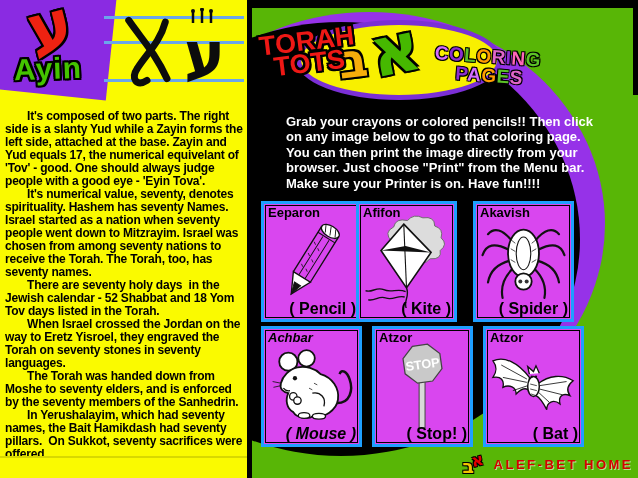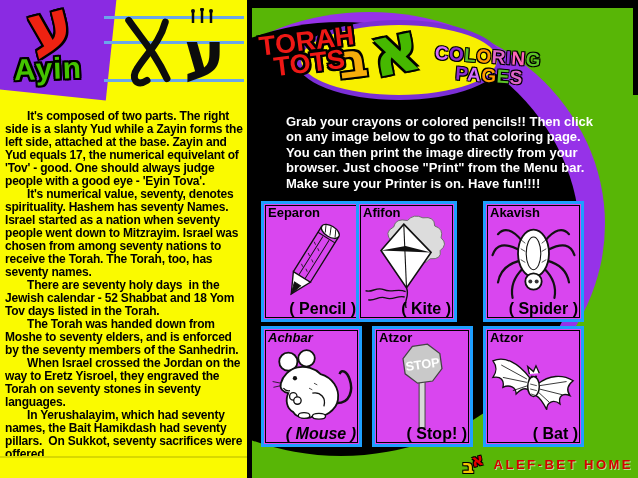--- a/index.html
+++ b/index.html
@@ -70,21 +70,21 @@
   .cell{ position:absolute; width:101px; height:121px; background:#d946ef;
     border:3px solid #1E9FFF; z-index:3; cursor:pointer; }
   .cell-frame{ position:absolute; left:1px; top:1px; right:1px; bottom:1px;
     border:1px solid #000; }
   .cell-title{ position:absolute; top:1px; left:4px; font-size:13px; font-weight:bold;
     color:#000; z-index:2; }
   .cell-label{ position:absolute; bottom:1px; right:3px; font-size:16px; font-weight:bold;
     color:#000; z-index:2; white-space:nowrap; }
   .cell-art{ position:absolute; left:2px; right:2px; top:11px; bottom:11px; }
   .cell-art svg{ width:100%; height:100%; }
-  .c1{ left:9px;  top:193px; } .c2{ left:104px; top:193px; } .c3{ left:231px; top:193px; }
+  .c1{ left:9px;  top:193px; } .c2{ left:104px; top:193px; } .c3{ left:221px; top:193px; }
   .c4{ left:9px;  top:318px;font-style:italic; } .c5{ left:120px; top:318px; } .c6{ left:231px; top:318px; }
 
   
   .home-link{ position:absolute; right:5px; top:445px; display:flex; align-items:center;
     gap:5px; z-index:6; cursor:pointer; }
   .home-icon{ position:relative; width:26px; height:22px; }
   .home-icon .ic-bet{ position:absolute; left:0; top:2px; font-size:19px; font-weight:bold;
     font-family:"DejaVu Sans", sans-serif; color:#F2C400;
     text-shadow:-1px -1px 0 #000,1px -1px 0 #000,-1px 1px 0 #000,1px 1px 0 #000; }
   .home-icon .ic-alef{ position:absolute; left:8px; top:-3px; font-size:17px; font-weight:bold;
@@ -121,22 +121,22 @@
       <circle cx="5" cy="3" r="2" fill="#0c0c0c"></circle>
         <circle cx="14" cy="1.5" r="2" fill="#0c0c0c"></circle>
         <circle cx="23" cy="3" r="2" fill="#0c0c0c"></circle>
     </svg>
   </div>
 
   <div class="left-text">
     <p>It's composed of two parts. The right side is a slanty Yud while a Zayin forms the left side, attached at the base. Zayin and Yud equals 17, the numerical equivelant of 'Tov' - good. One should always judge people with a good eye - 'Eyin Tova'.</p>
     <p>It's numerical value, seventy, denotes spirituality. Hashem has seventy Names. Israel started as a nation when seventy people went down to Mitzrayim. Israel was chosen from among seventy nations to receive the Torah. The Torah, too, has seventy names.</p>
     <p>There are seventy holy days  in the Jewish calendar - 52 Shabbat and 18 Yom Tov days listed in the Torah.</p>
+    <p>When Israel crossed the Jordan on the way to Eretz Yisroel, they engraved the Torah on seventy stones in seventy languages.</p>
     <p>The Torah was handed down from Moshe to seventy elders, and is enforced by the seventy members of the Sanhedrin.</p>
-    <p>When Israel crossed the Jordan on the way to Eretz Yisroel, they engraved the Torah on seventy stones in seventy languages.</p>
     <p>In Yerushalayim, which had seventy names, the Bait Hamikdash had seventy pillars.  On Sukkot, seventy sacrifices were offered.</p>
   </div>
   <div class="yellow-edge"></div>
 </div>
 
 <div class="right-panel">
   <div class="purple-blob"></div>
   <div class="black-blob"></div>
   <div class="corner-strip"></div>
 

